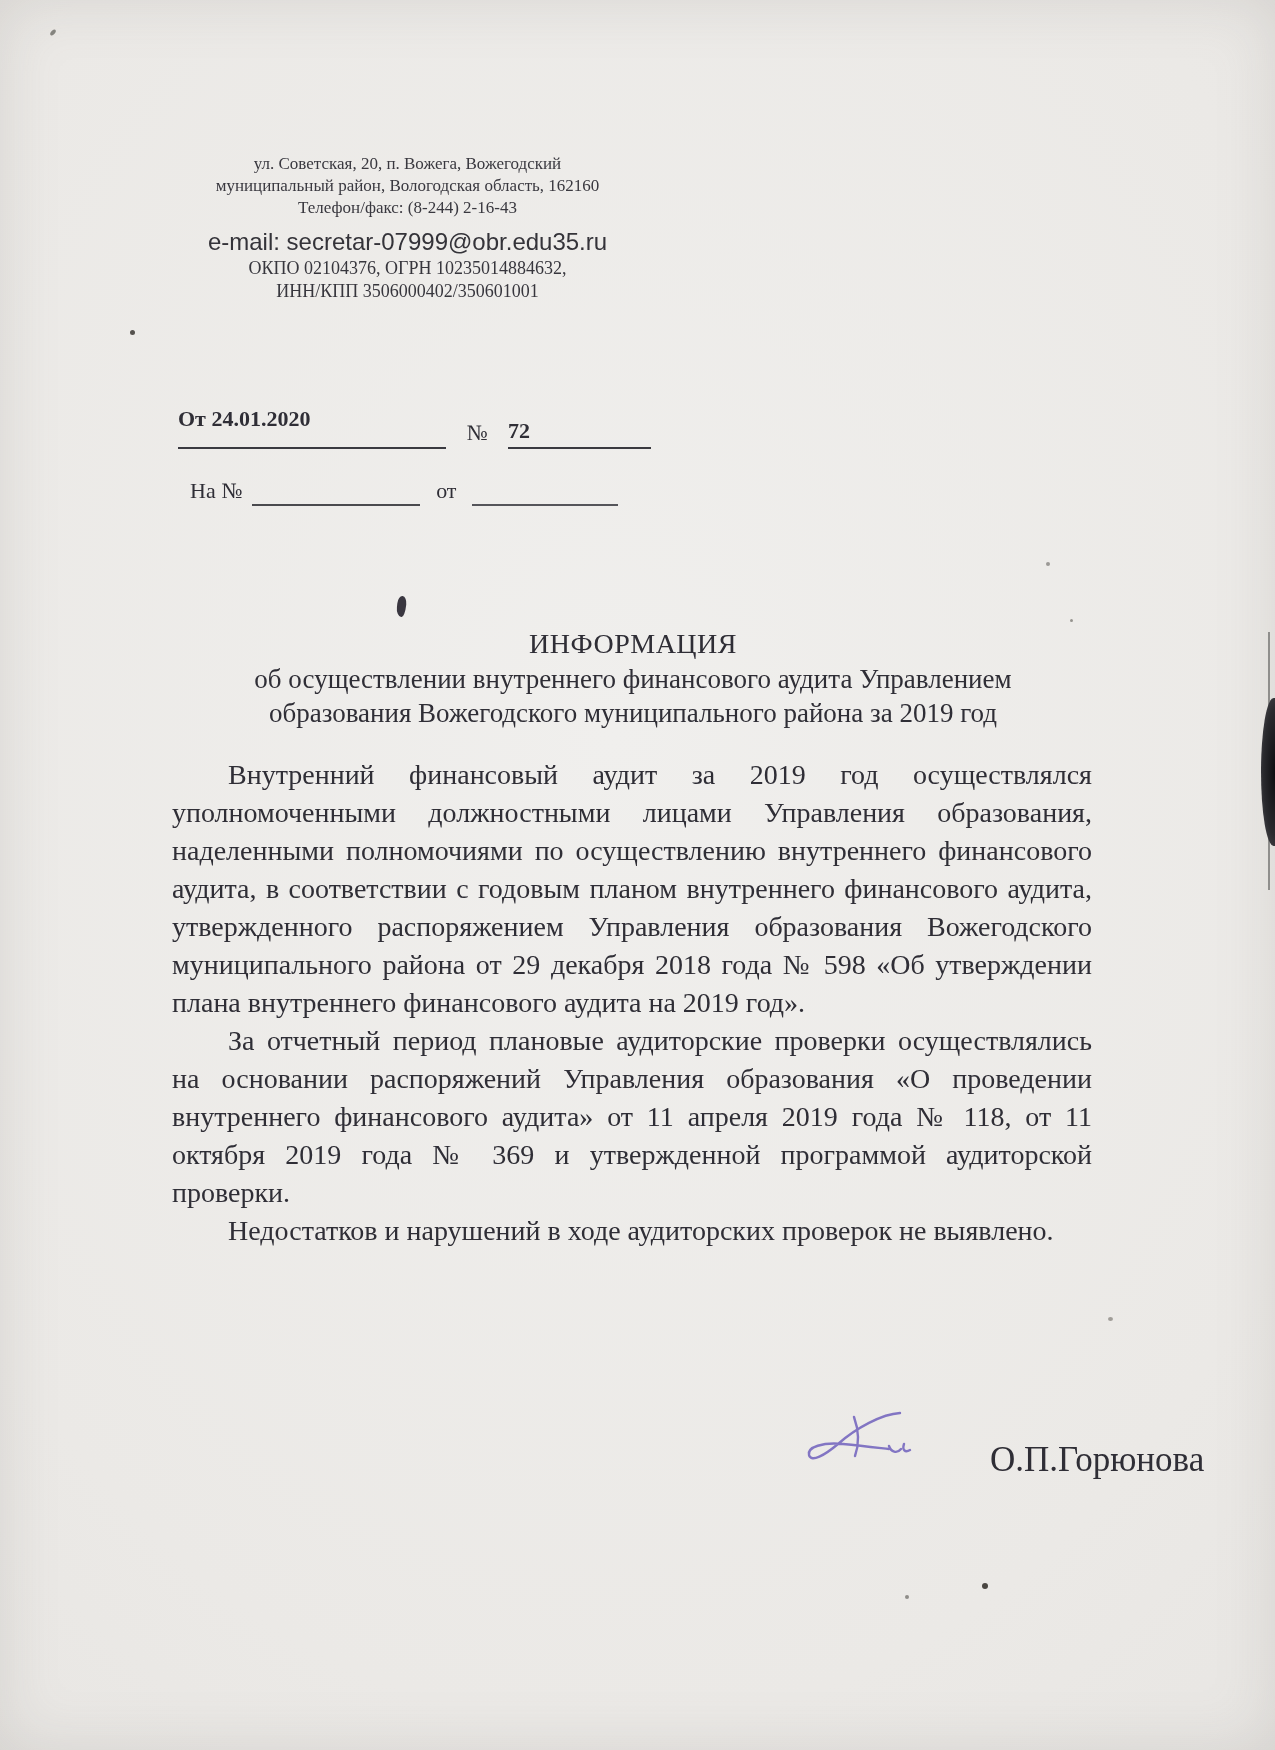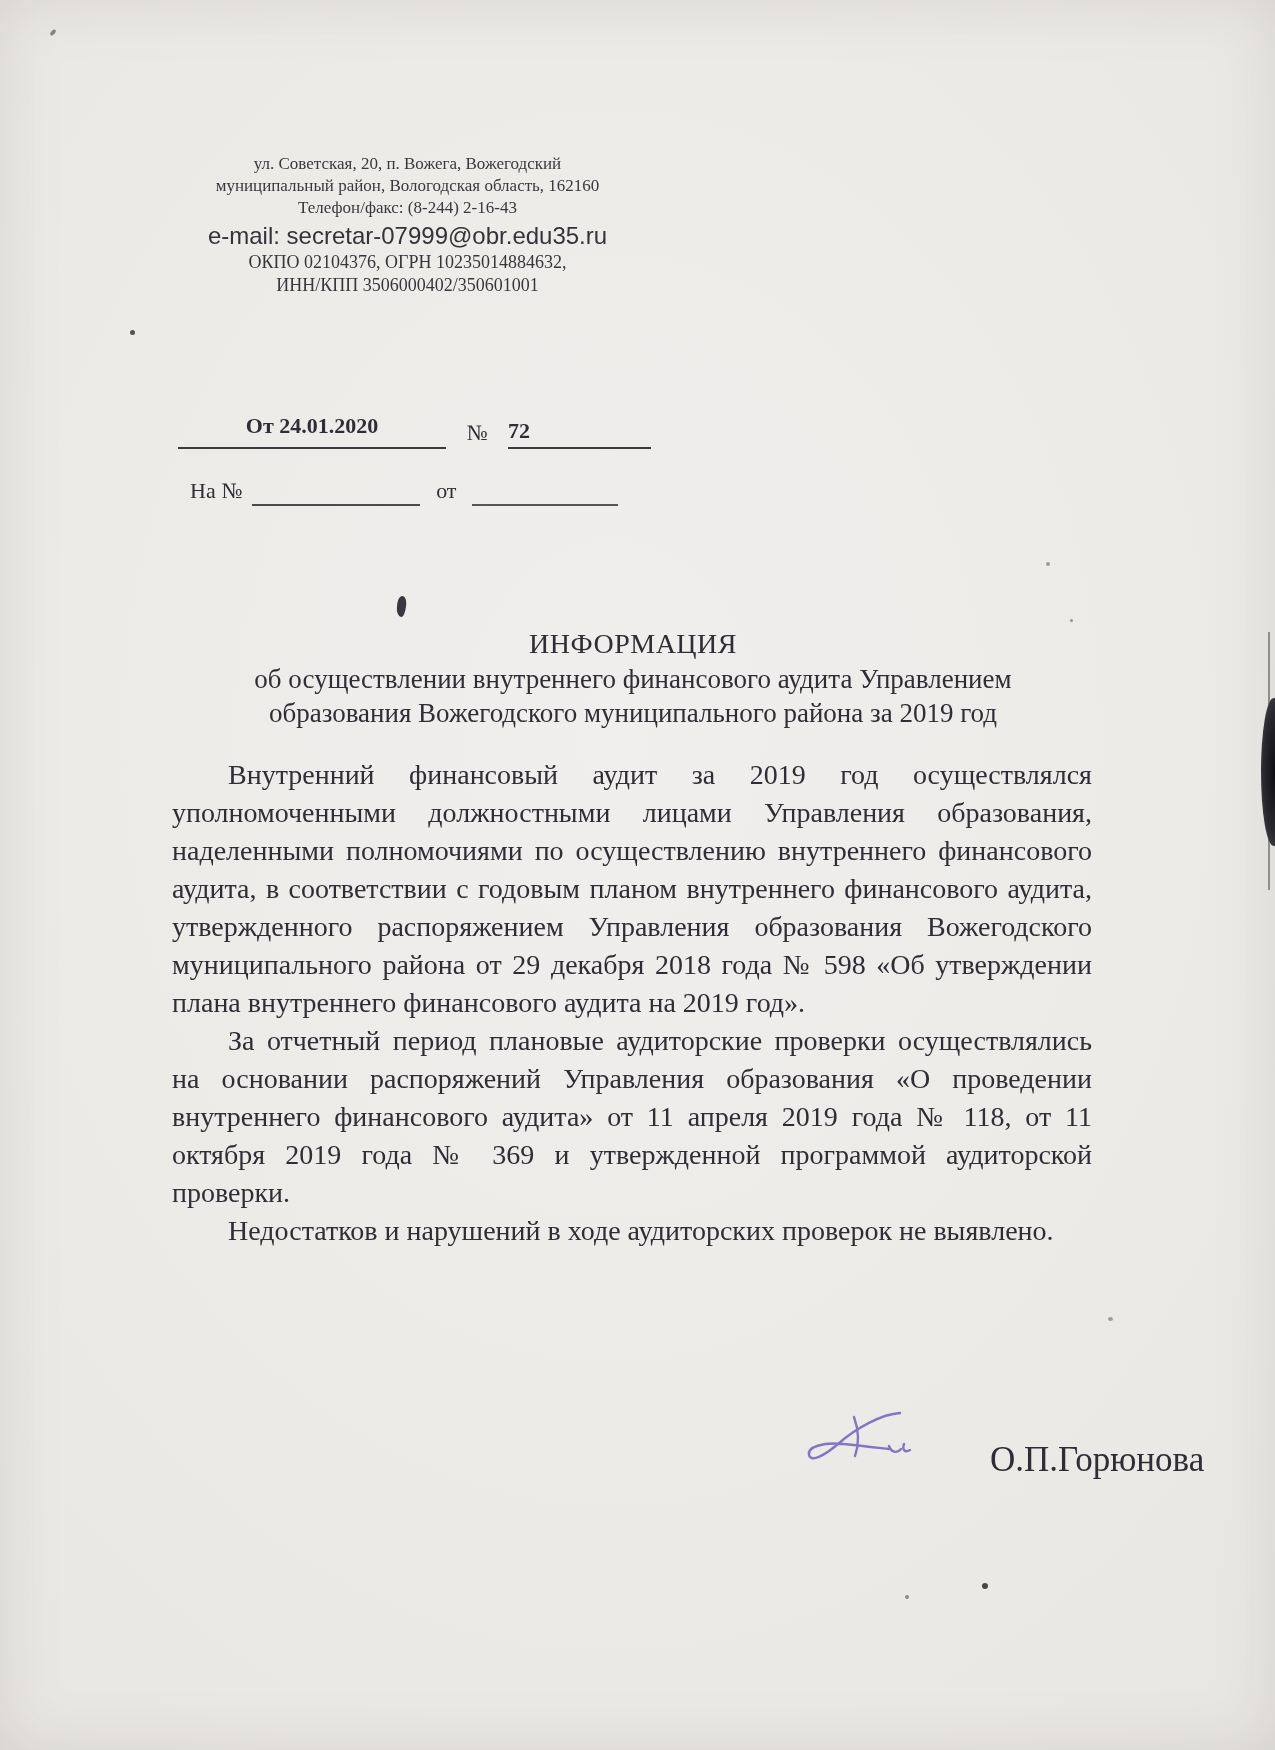--- a/index.html
+++ b/index.html
@@ -26,21 +26,21 @@
   }
   .org-name {
     font-weight: bold;
     font-size: 23px;
     line-height: 28px;
     letter-spacing: 0.4px;
     color: #2c2b33;
   }
   .addr-block { margin-top: 15px; font-size: 17px; line-height: 22px; color: #39383f; }
   .email-line {
-    margin-top: 2px;
+    margin-top: 8px;
     font-family: "Liberation Sans", "DejaVu Sans", sans-serif;
     font-size: 24px;
     line-height: 30px;
     color: #343339;
   }
   .codes-block { font-size: 18px; line-height: 23px; color: #37363d; }
 
   
   .ref-row {
     position: absolute;
@@ -48,23 +48,22 @@
     top: 416px;
     width: 475px;
     height: 33px;
     display: flex;
     align-items: flex-end;
     font-size: 22px;
   }
   .ref-date {
     width: 268px;
     font-weight: bold;
-    text-align: center;
     border-bottom: 2px solid #3a3a40;
-    padding-bottom: 8px;
+    padding-bottom: 15px;
   }
   .ref-no-sign { width: 62px; text-align: center; padding-bottom: 3px; }
   .ref-number {
     width: 143px;
     font-weight: bold;
     text-align: left;
     border-bottom: 2px solid #3a3a40;
     padding-bottom: 3px;
   }
   .onref-row {

